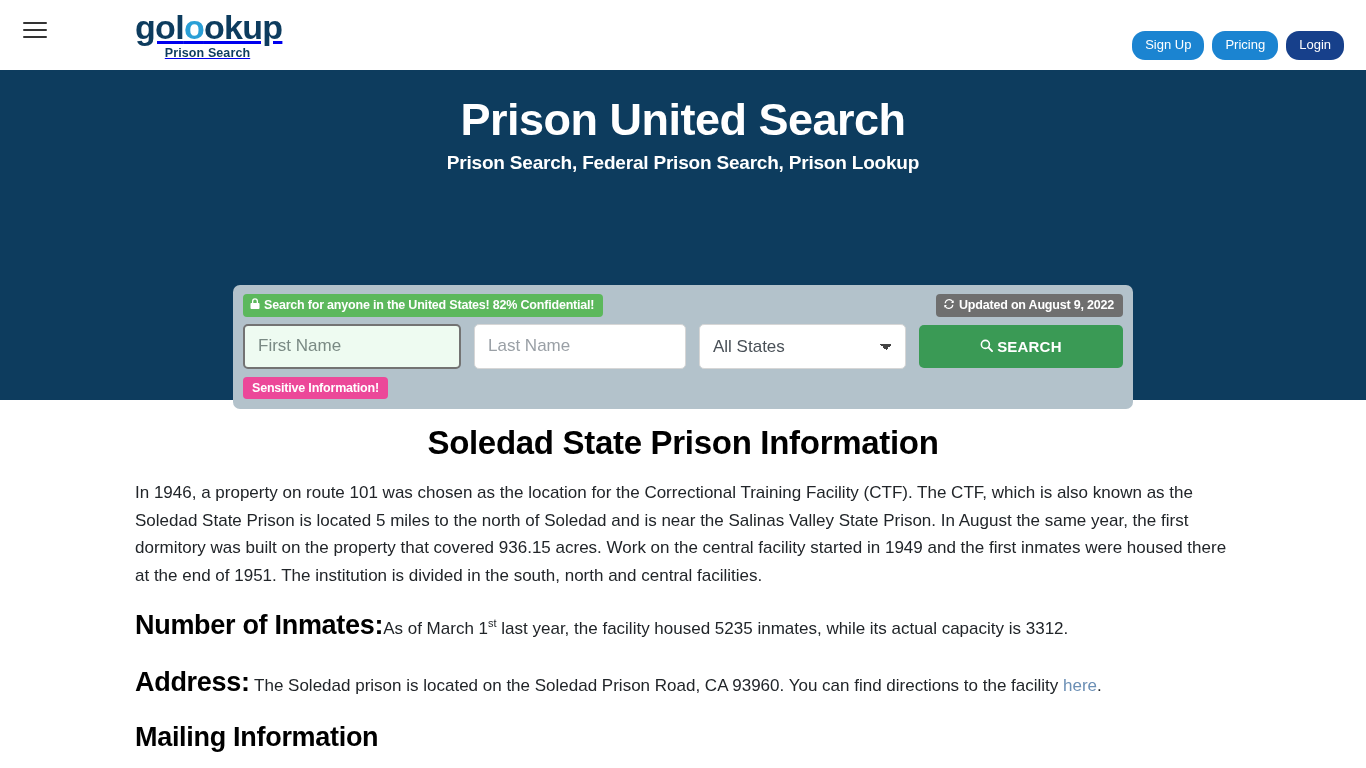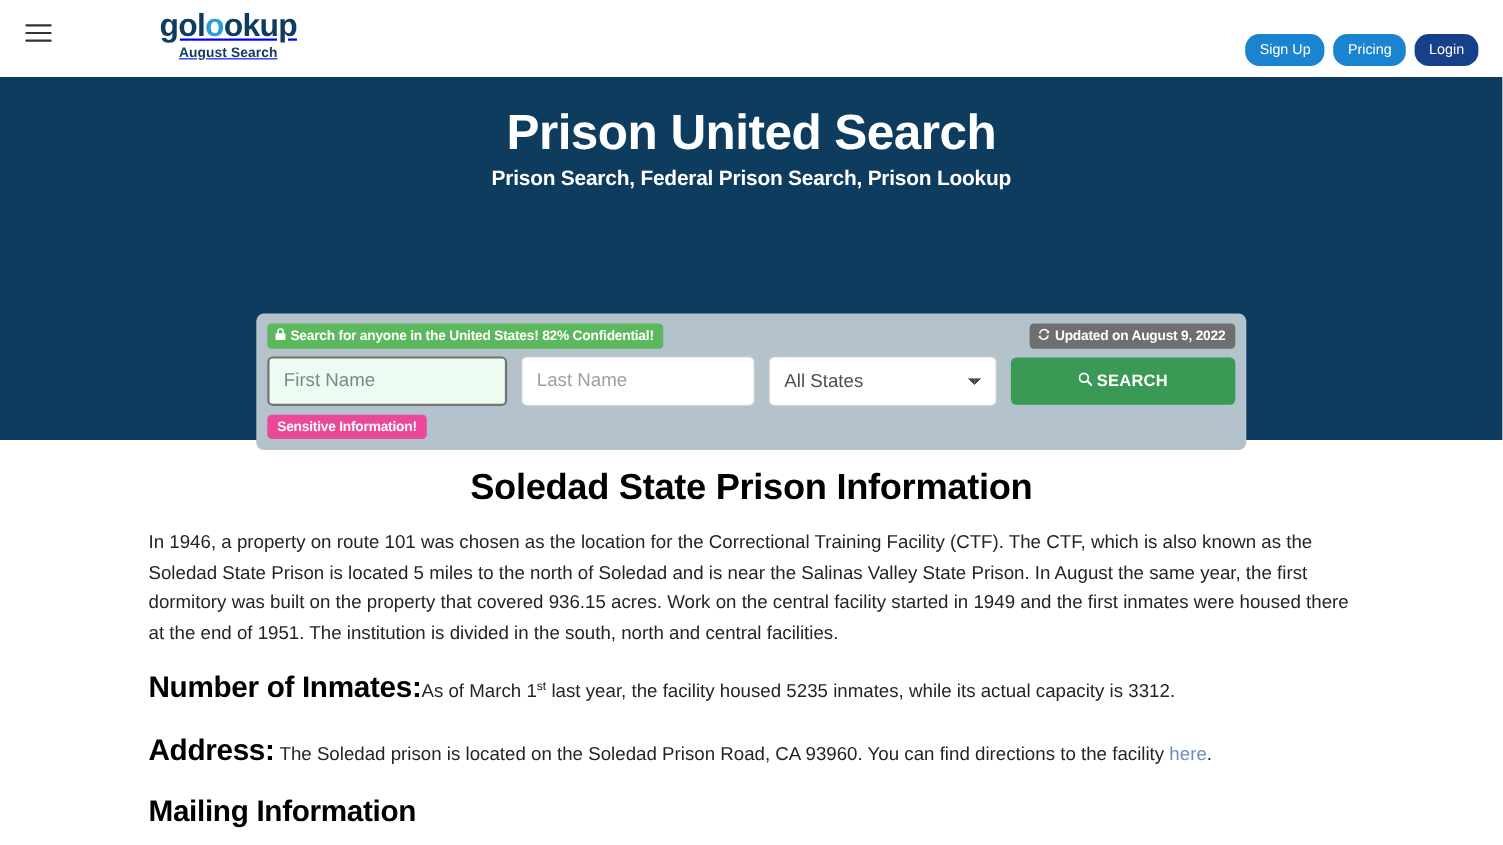--- a/index.html
+++ b/index.html
@@ -42,21 +42,21 @@
   .brand {
     position: absolute;
     left: 135px;
     top: 10px;
     width: 145px;
     text-align: center;
     line-height: 1;
     user-select: none;
   }
   .brand-word {
-    font-size: 29px;
+    font-size: 34px;
     font-weight: 700;
     letter-spacing: -0.7px;
     color: #0d3c5e;
     white-space: nowrap;
     display: block;
   }
   .brand-word .lens {
     color: #2a9fd6;
     position: relative;
   }
@@ -285,21 +285,21 @@
 
 <header class="site-header">
   <div class="hamburger">
     <span></span>
     <span></span>
     <span></span>
   </div>
 
   <a class="brand" href="#">
     <span class="brand-word"><span>gol</span><span class="lens">o</span><span>okup</span></span>
-    <span class="brand-sub">August Search</span>
+    <span class="brand-sub">Prison Search</span>
   </a>
 
   <div class="header-actions">
     <button class="btn-hdr btn-signup">Sign Up</button>
     <button class="btn-hdr btn-pricing">Pricing</button>
     <button class="btn-hdr btn-login">Login</button>
   </div>
 </header>
 
 <section class="hero">

